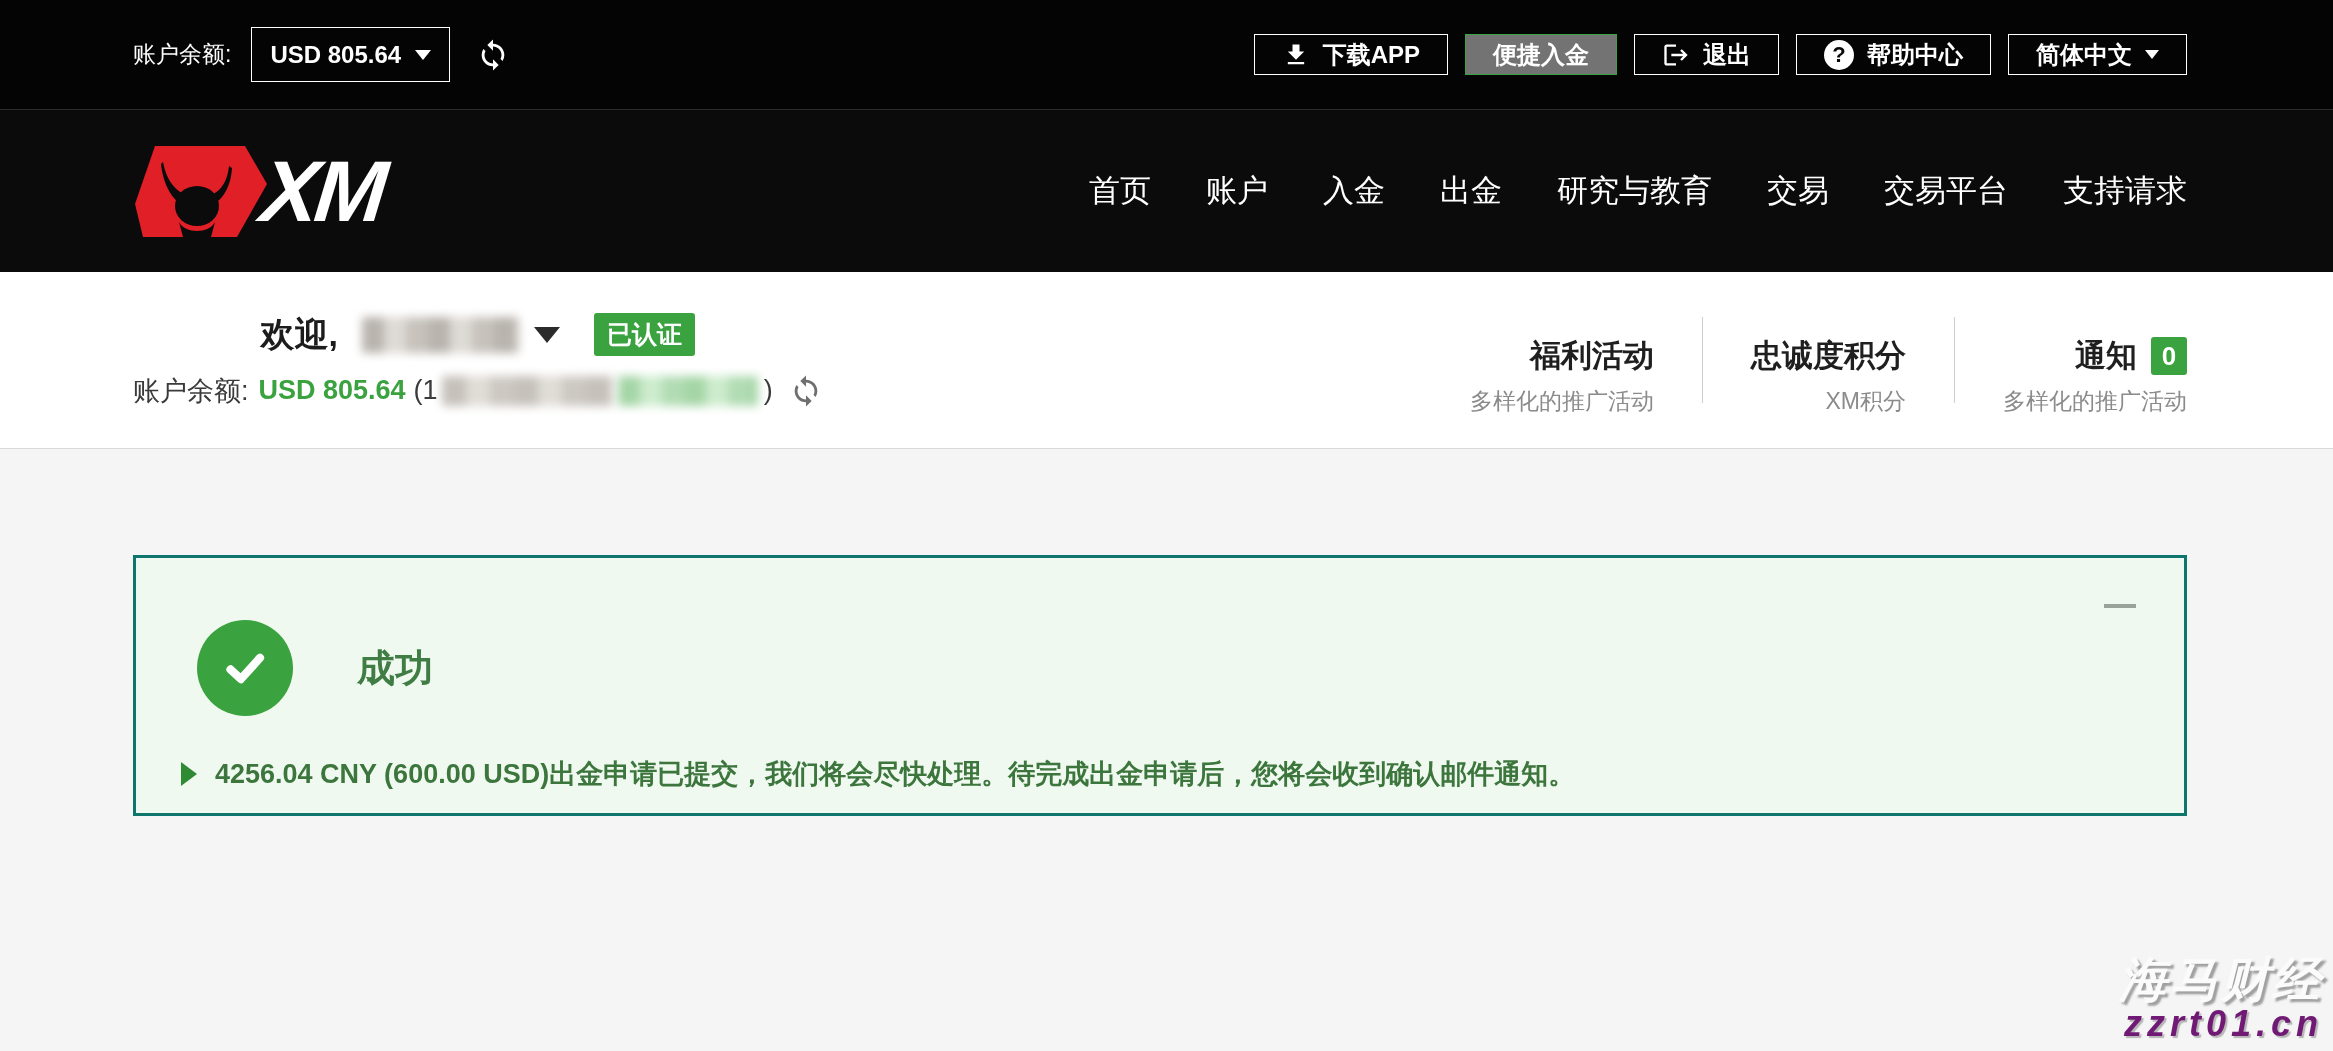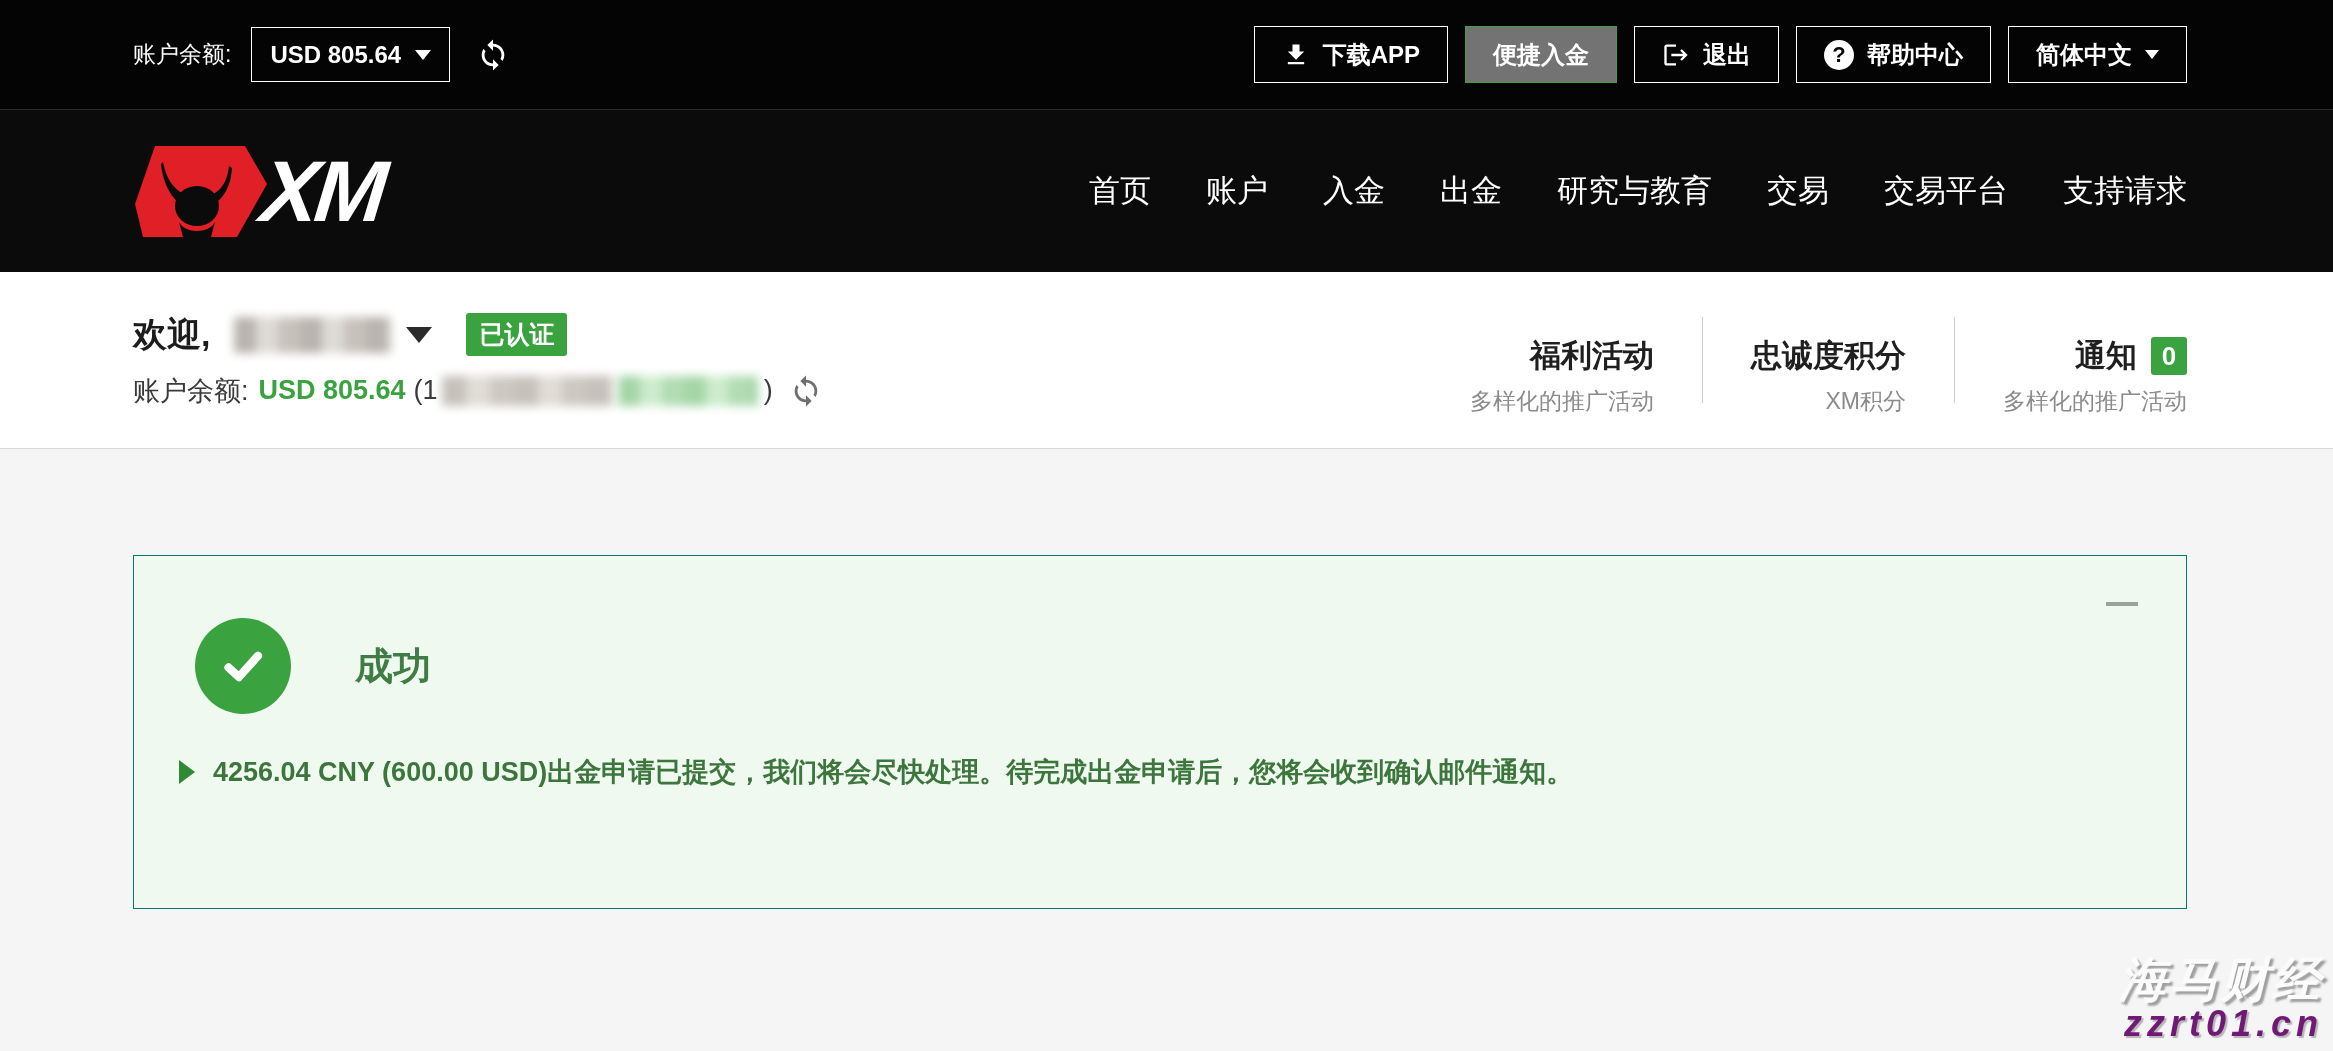--- a/index.html
+++ b/index.html
@@ -22,21 +22,21 @@
     display:flex; align-items:center; justify-content:center; gap:14px;
     color:#ffffff; font-weight:bold; font-size:24px; cursor:pointer; background:transparent;
   }
   .caret-down {
     width:0; height:0; border-left:8px solid transparent; border-right:8px solid transparent;
     border-top:10px solid #ffffff; display:inline-block;
   }
   .icon-btn-refresh { color:#ffffff; margin-left:26px; cursor:pointer; display:flex; }
   .topbar-right { margin-left:auto; display:flex; align-items:center; gap:17px; }
   .tb-btn {
-    height:57px; border:1px solid #ffffff; background:transparent; color:#ffffff;
+    height:41px; border:1px solid #ffffff; background:transparent; color:#ffffff;
     font-size:24px; font-weight:bold; padding:0 27px; display:flex; align-items:center;
     gap:13px; cursor:pointer; font-family:inherit;
   }
   .tb-btn.green { background:#737373; border-color:#3aa23e; }
   .help-circle {
     width:30px; height:30px; border-radius:50%; background:#ffffff; color:#0a0a0a;
     font-weight:bold; font-size:22px; display:flex; align-items:center; justify-content:center;
   }
   .tb-caret { width:0;height:0;border-left:7px solid transparent;border-right:7px solid transparent;border-top:9px solid #ffffff; }
 
@@ -51,21 +51,21 @@
     letter-spacing:-4px; margin-left:-6px; transform:skew(-6deg); line-height:1;
   }
   .nav { margin-left:auto; display:flex; align-items:center; gap:55px; }
   .nav-item { color:#ffffff; font-size:31px; cursor:pointer; white-space:nowrap; }
 
   
   .welcome {
     height:177px; background:#ffffff; border-bottom:1px solid #d9d9d9;
     display:flex; align-items:center; padding:0 146px 0 133px; flex:0 0 auto;
   }
-  .welcome-left { display:flex; flex-direction:column; gap:15px; }
+  .welcome-left { display:flex; flex-direction:column; gap:15px;align-items:center; }
   .greet-row { display:flex; align-items:center; }
   .greet-text { font-size:34px; font-weight:bold; color:#1c1c1c; }
   .blur-chip { border-radius:2px; filter:blur(5px); }
   .blur-name {
     width:158px; height:36px; margin-left:24px;
     background:repeating-linear-gradient(90deg,#b9b4ae 0 22px,#dedad5 22px 44px,#c7c2bc 44px 66px);
   }
   .name-caret { width:0;height:0;border-left:13px solid transparent;border-right:13px solid transparent;border-top:16px solid #2b2b2b; margin-left:14px; cursor:pointer; }
   .verified-badge {
     margin-left:34px; background:#3aa23e; color:#ffffff; font-size:25px; font-weight:bold;
@@ -92,22 +92,22 @@
   .stat-divider { width:1px; height:86px; background:#cccccc; }
   .notif-badge {
     background:#3aa23e; color:#ffffff; font-size:26px; font-weight:bold;
     min-width:36px; height:38px; display:flex; align-items:center; justify-content:center;
     border-radius:3px; padding:0 6px;
   }
 
   
   .content { flex:1 1 auto; background:#f5f5f5; position:relative; }
   .alert-box {
-    position:absolute; left:133px; right:146px; top:106px; height:354px;
-    background:#f0f9f0; border:1px solid #0f766e;
+    position:absolute; left:133px; right:146px; top:106px; height:261px;
+    background:#f0f9f0; border:3px solid #0f766e;
   }
   .minimize-dash {
     position:absolute; top:46px; right:48px; width:32px; height:4px;
     background:#9aa39a; cursor:pointer;
   }
   .check-row { display:flex; align-items:center; gap:64px; margin:62px 0 0 61px; }
   .check-circle {
     width:96px; height:96px; border-radius:50%; background:#3aa23e;
     display:flex; align-items:center; justify-content:center; flex:0 0 auto;
   }

